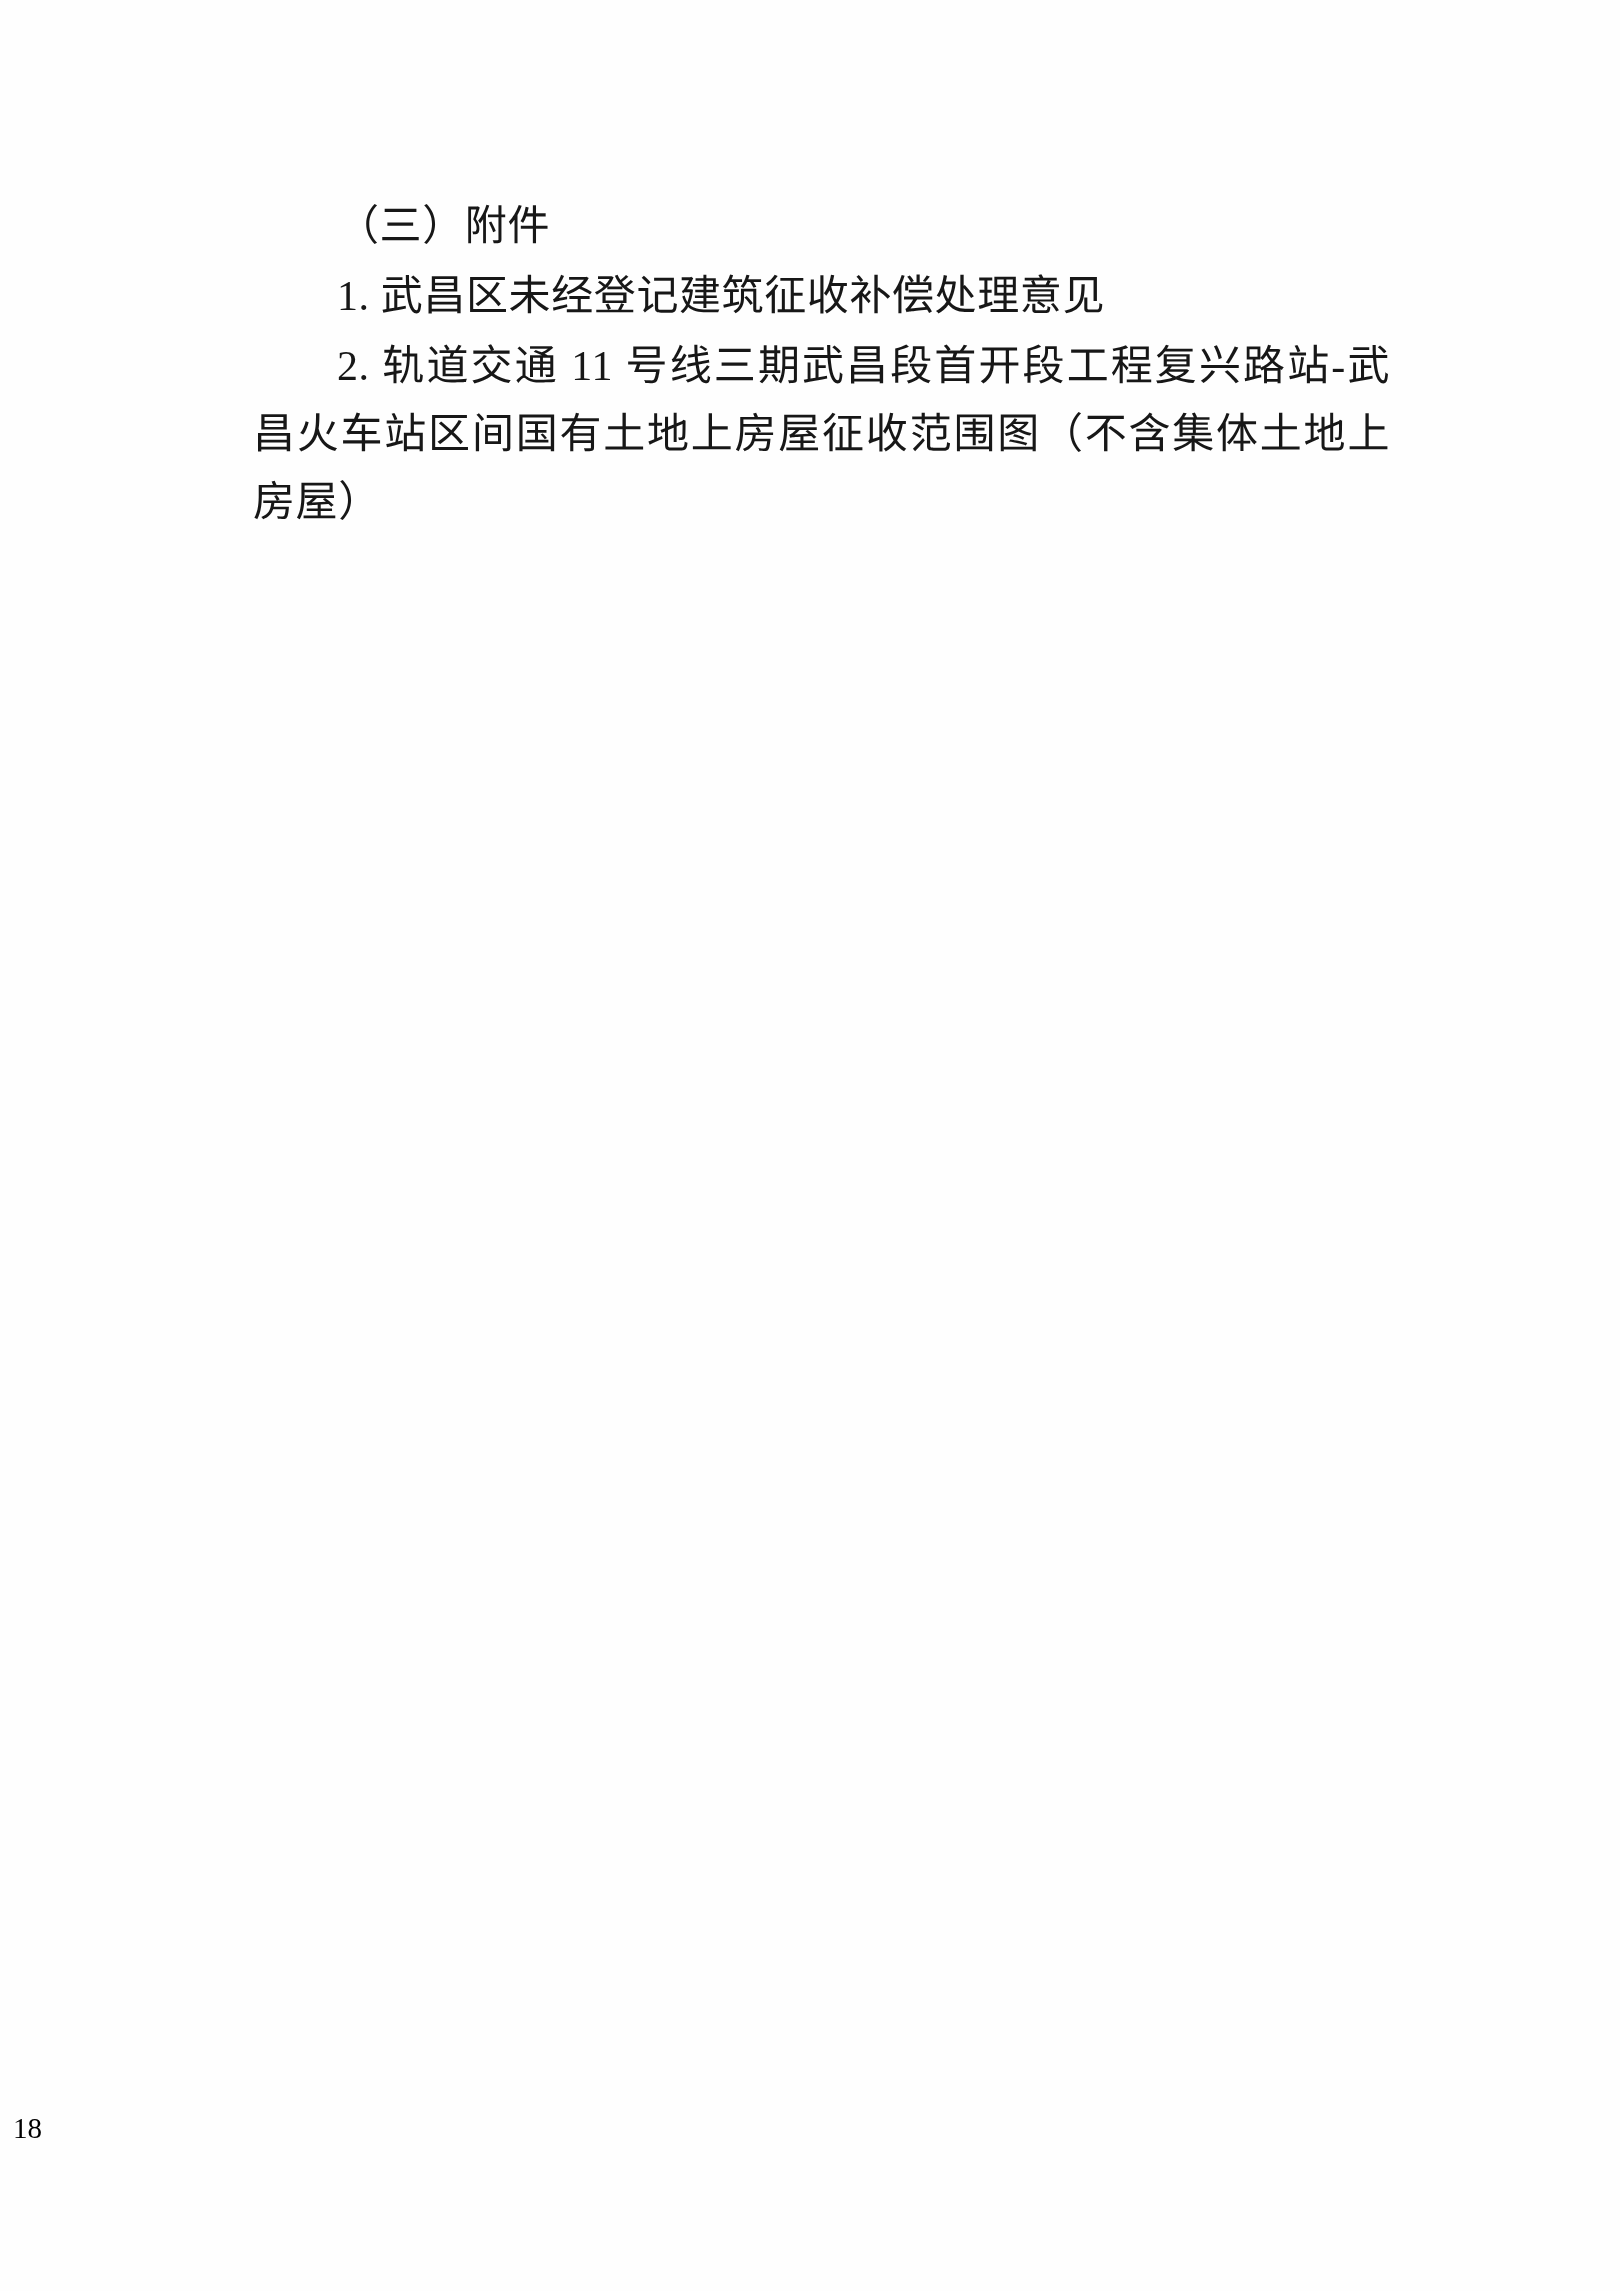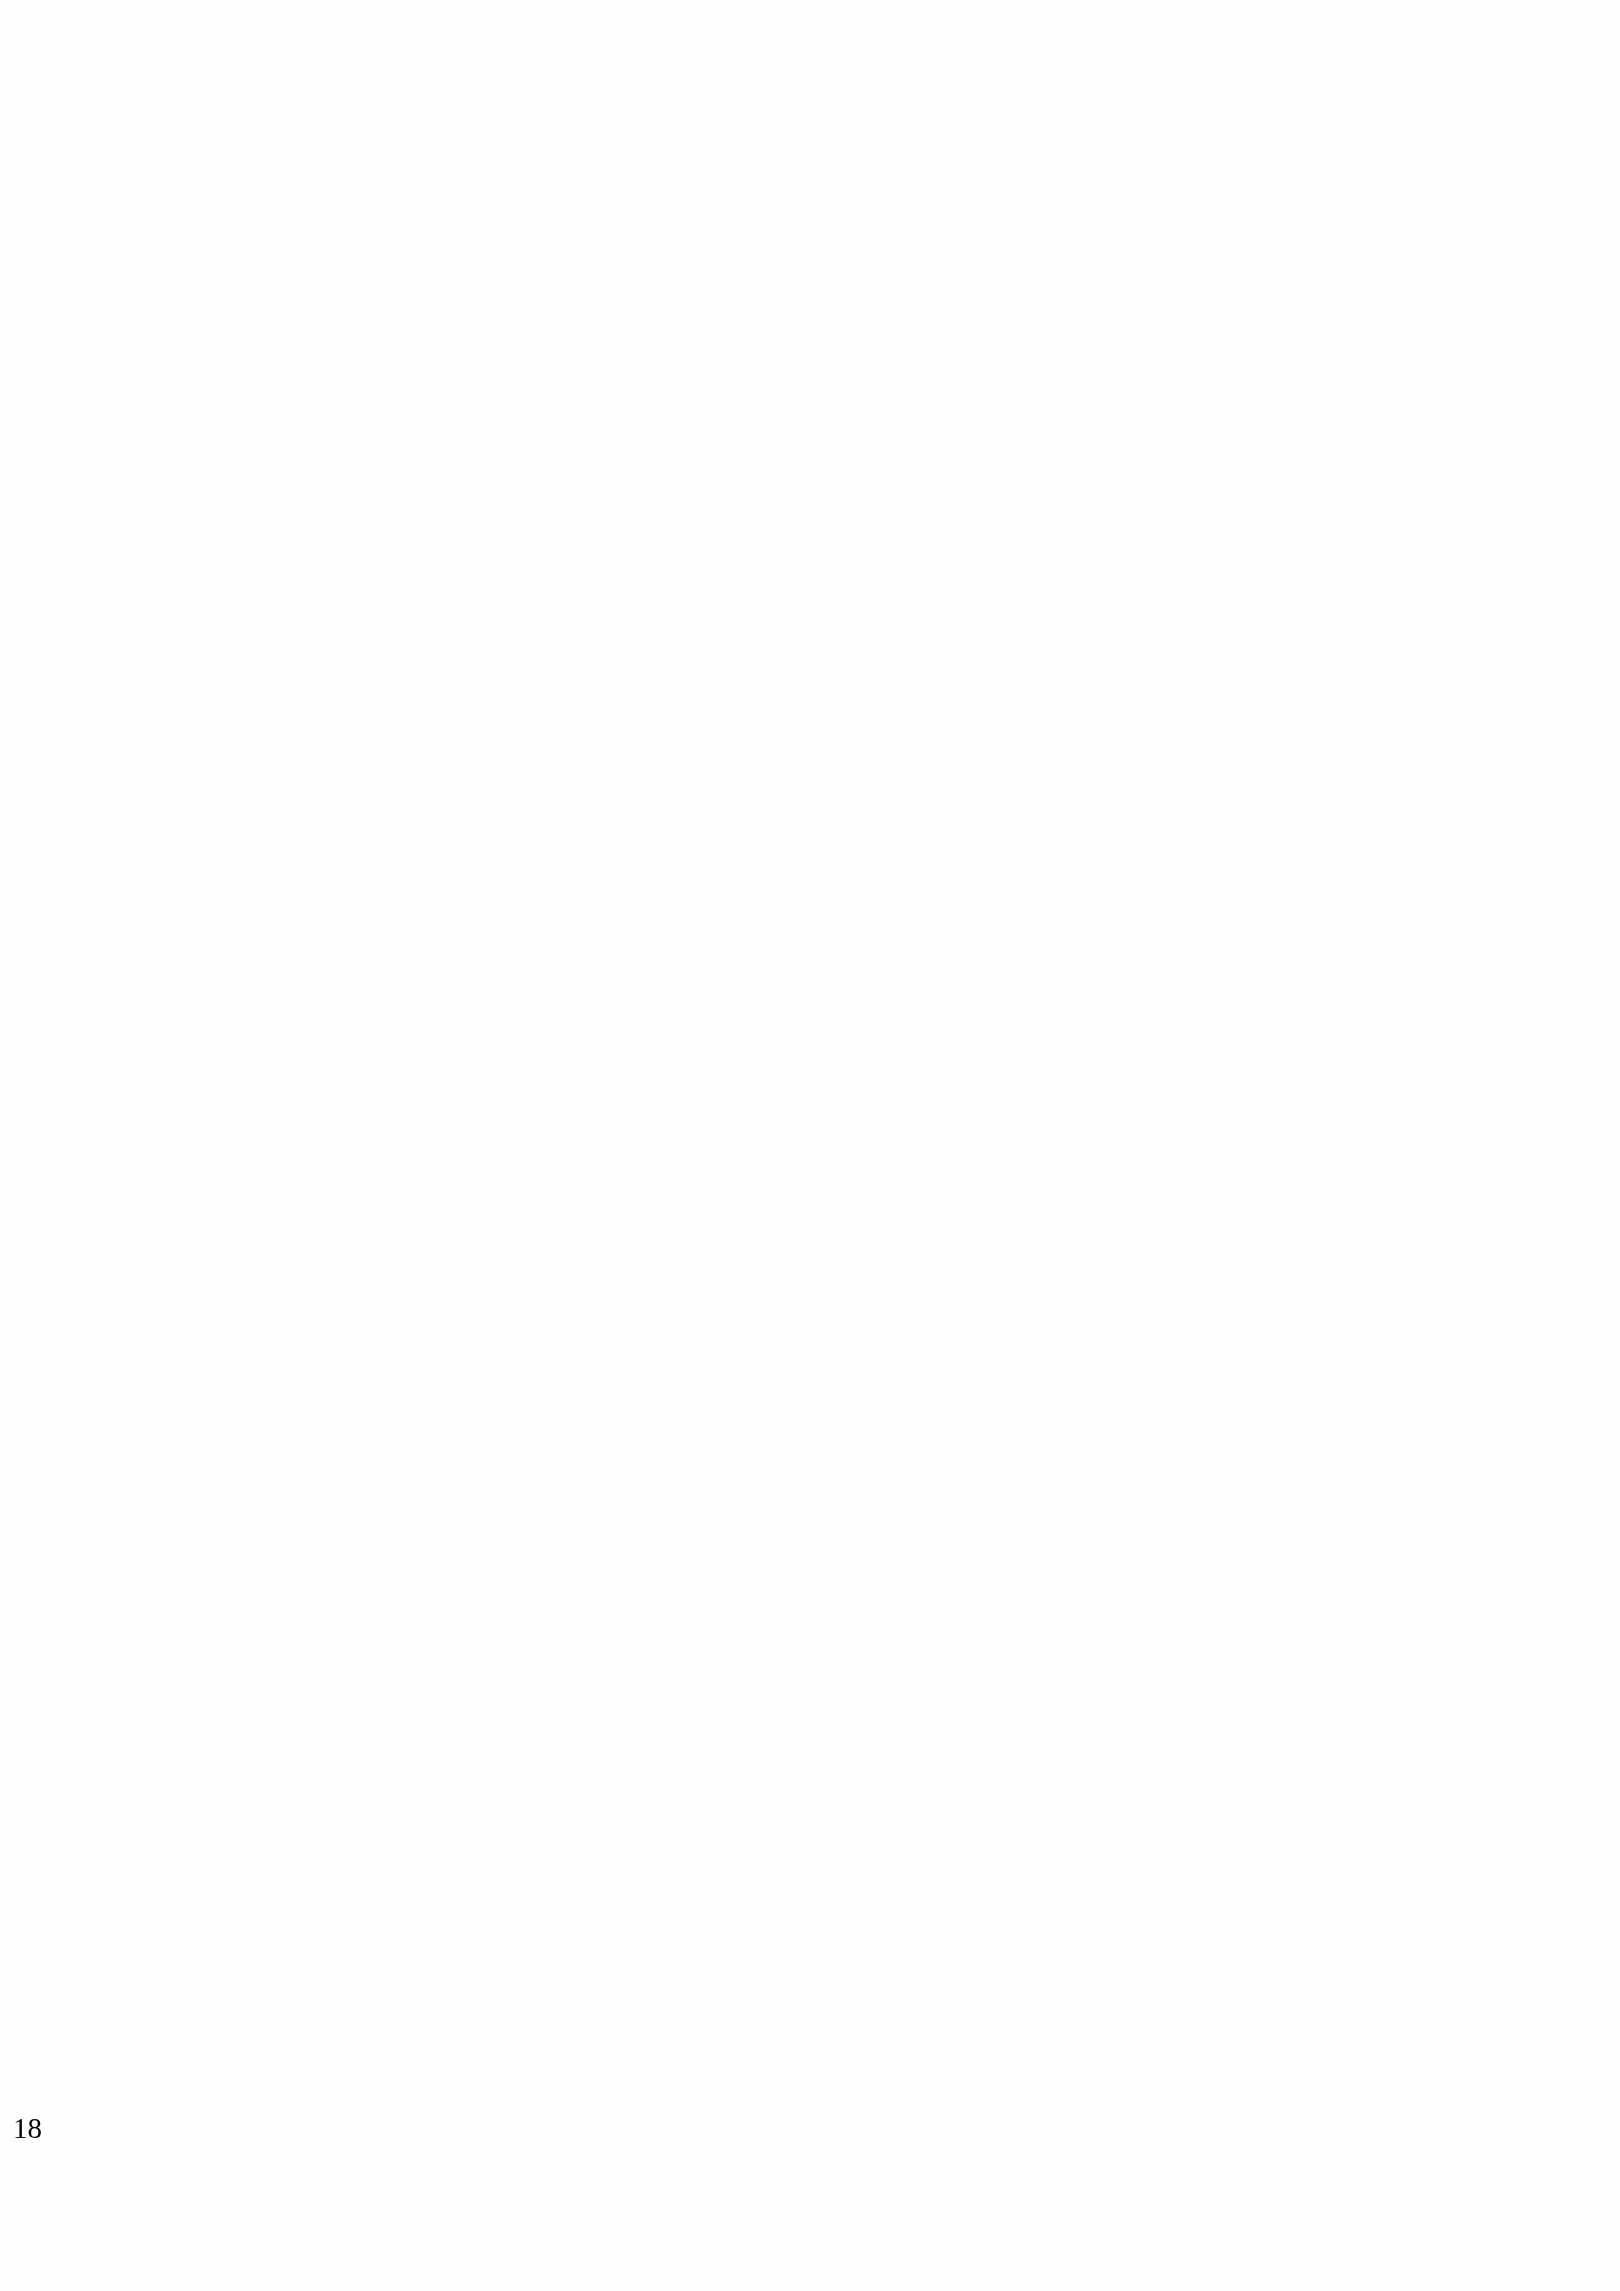--- a/index.html
+++ b/index.html
@@ -53,16 +53,25 @@
     font-size: 29px;
     color: #000000;
     font-family: "Liberation Serif", "DejaVu Serif", serif;
     padding-left: 13px;
   }
 </style>
 </head>
 <body>
 
 <div class="page">
+  <div class="content">
+
+    <p class="para indent">（三）附件</p>
+
+    <p class="para hang">1. 武昌区未经登记建筑征收补偿处理意见</p>
+
+    <p class="para hang">2. 轨道交通 11 号线三期武昌段首开段工程复兴路站-武昌火车站区间国有土地上房屋征收范围图（不含集体土地上房屋）</p>
+
+  </div>
 
   <div class="page-number">18</div>
 </div>
 
 
 </body></html>

